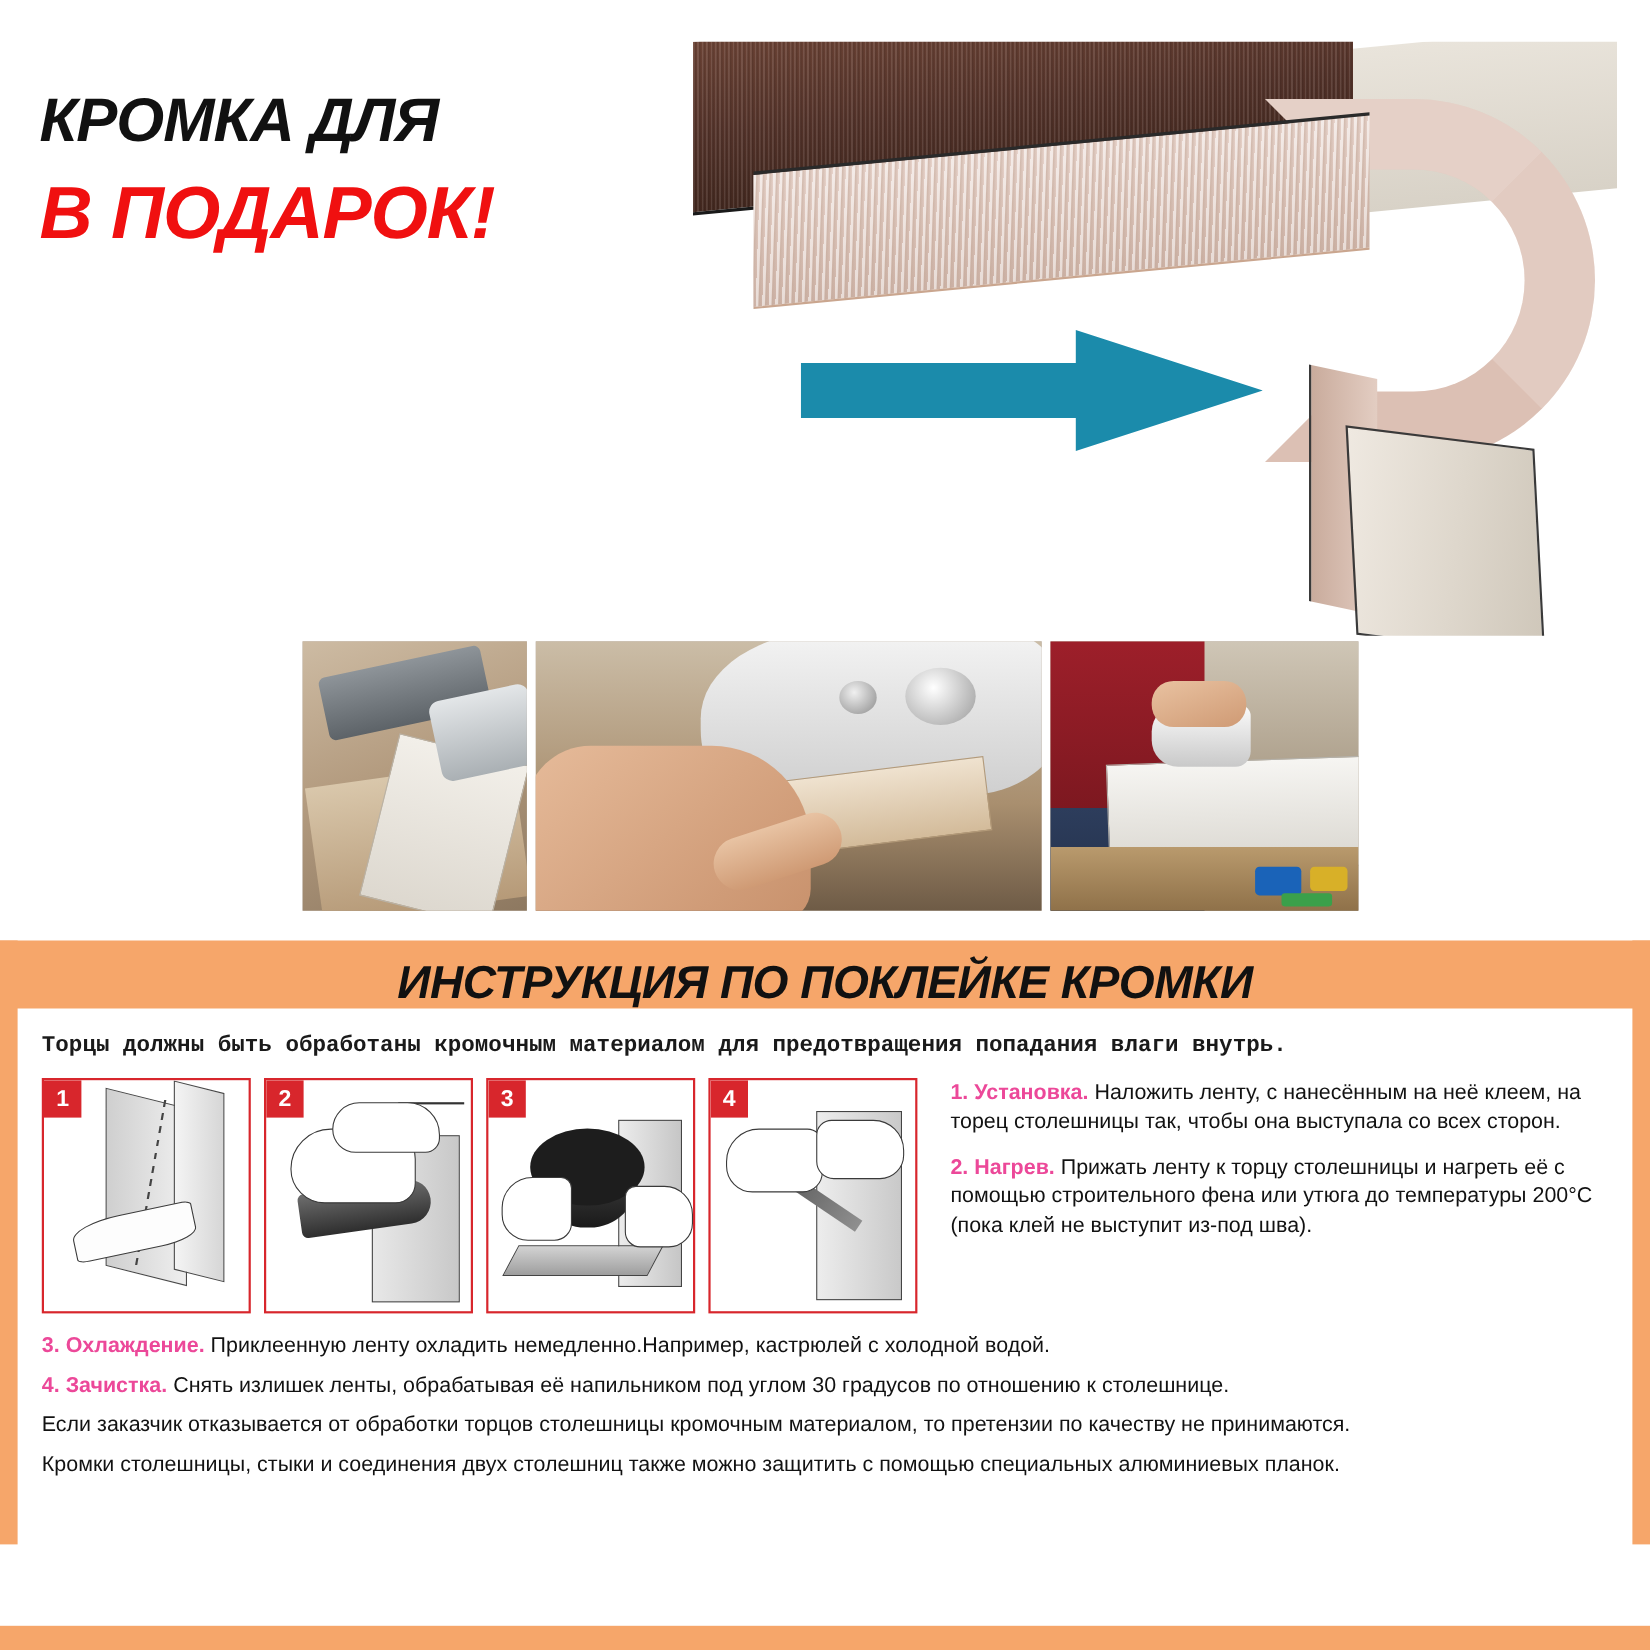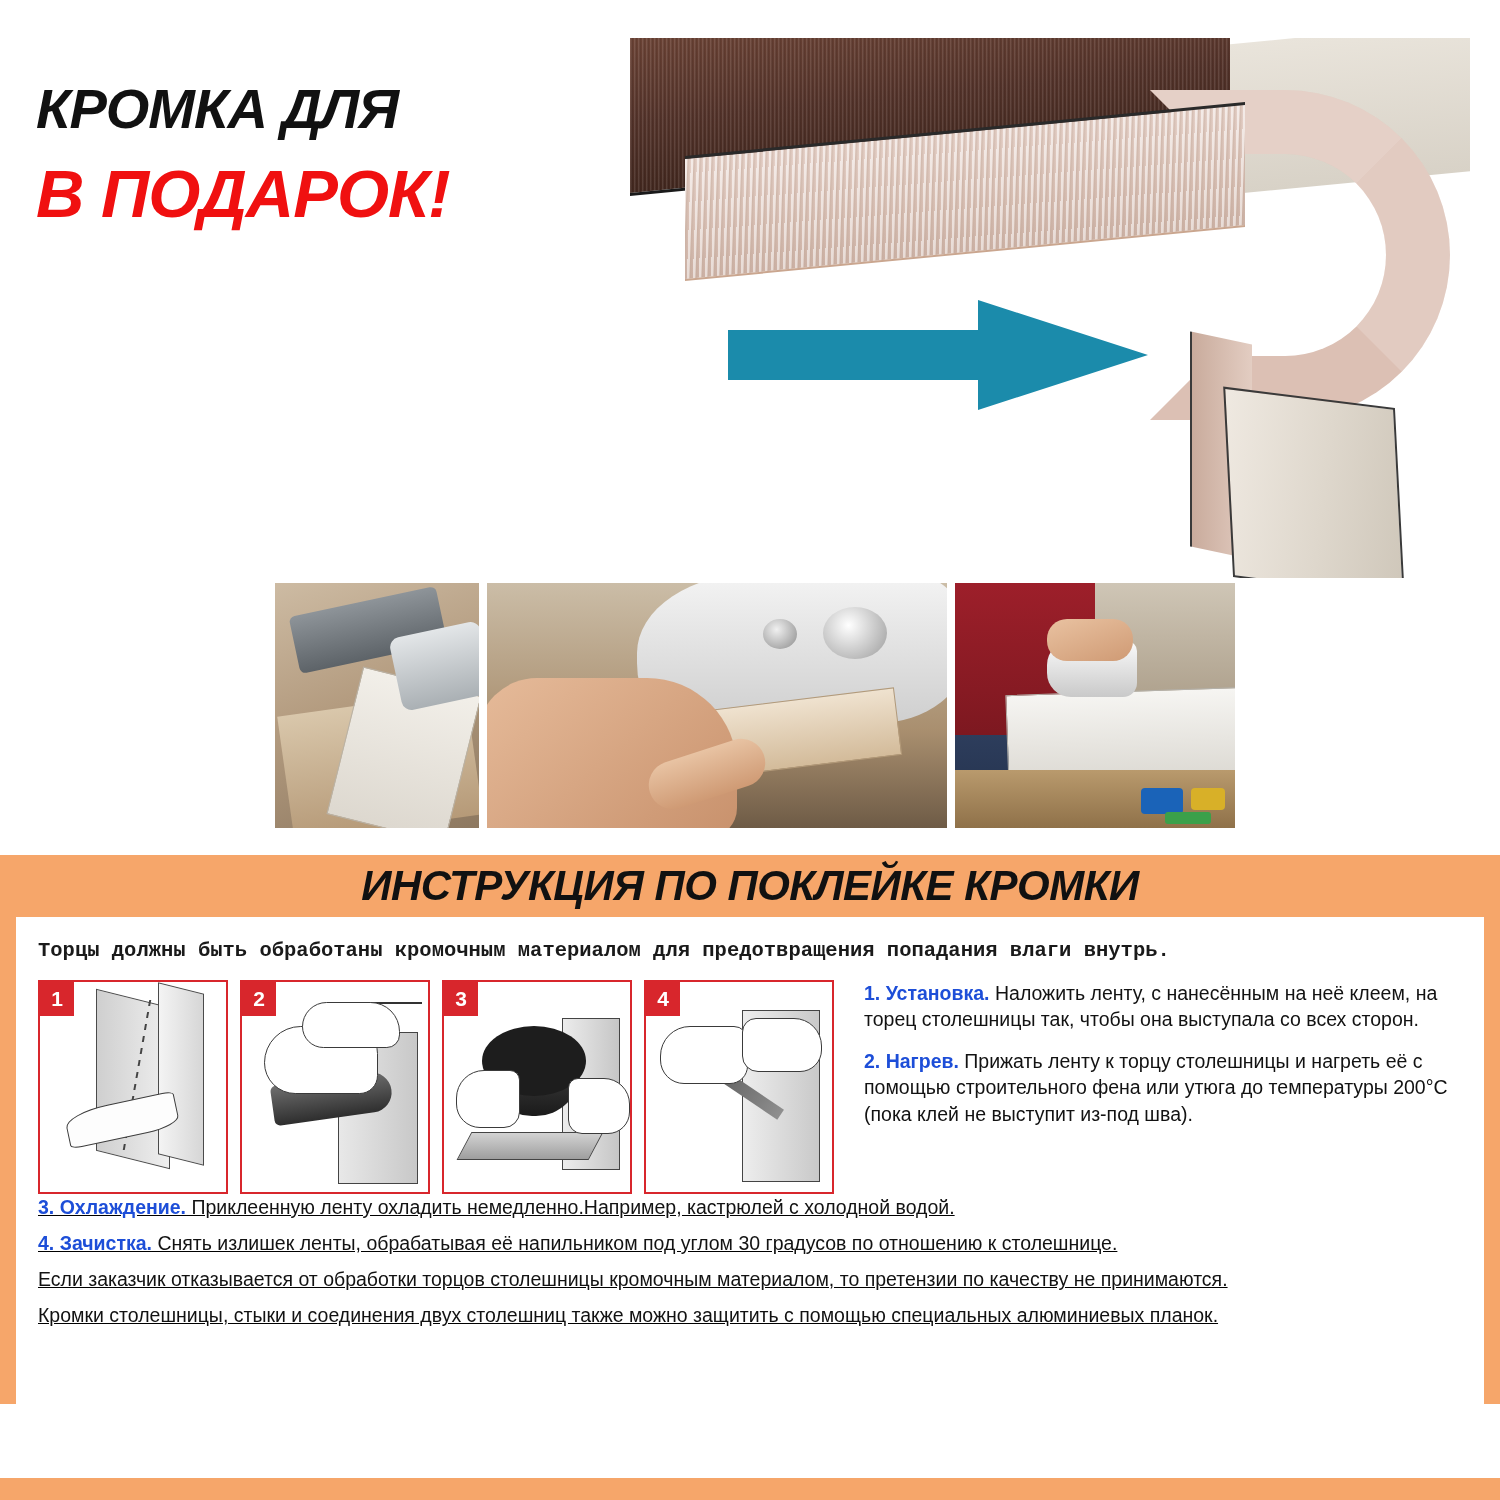--- a/index.html
+++ b/index.html
@@ -186,21 +186,21 @@
 
   
   .instr-band {
     position: absolute;
     left: 0;
     top: 855px;
     width: 1500px;
     height: 62px;
     background: #f6a66a;
     display: flex;
-    align-items: center;
+    align-items: flex-end;
     justify-content: center;
   }
   .instr-band .title {
     font-weight: bold;
     font-style: italic;
     font-size: 42px;
     letter-spacing: -0.5px;
     color: #111111;
     text-transform: uppercase;
     white-space: nowrap;
@@ -289,25 +289,25 @@
     padding-left: 12px;
   }
   .para {
     font-size: 19.5px;
     line-height: 1.34;
     color: #121212;
     margin: 0 0 16px 0;
   }
   .para:last-child { margin-bottom: 0; }
   .red {
-    color: #1d4ed8;
+    color: #ec4899;
     font-weight: bold;
   }
   .bottom-paras {
-    text-decoration: underline;
+    margin-top: 16px;
   }
   .bottom-paras .para {
     margin-bottom: 10px;
   }
 
   
   .frame-left {
     position: absolute;
     left: 0; top: 855px;
     width: 16px; height: 645px;

